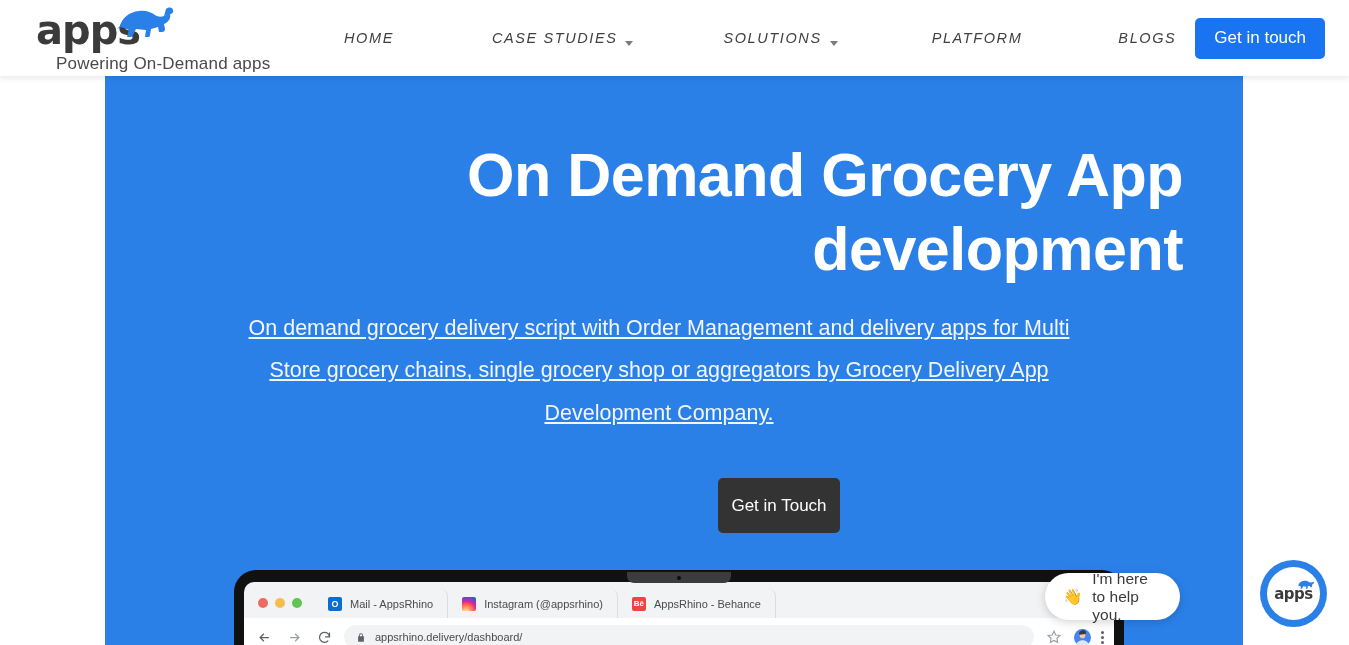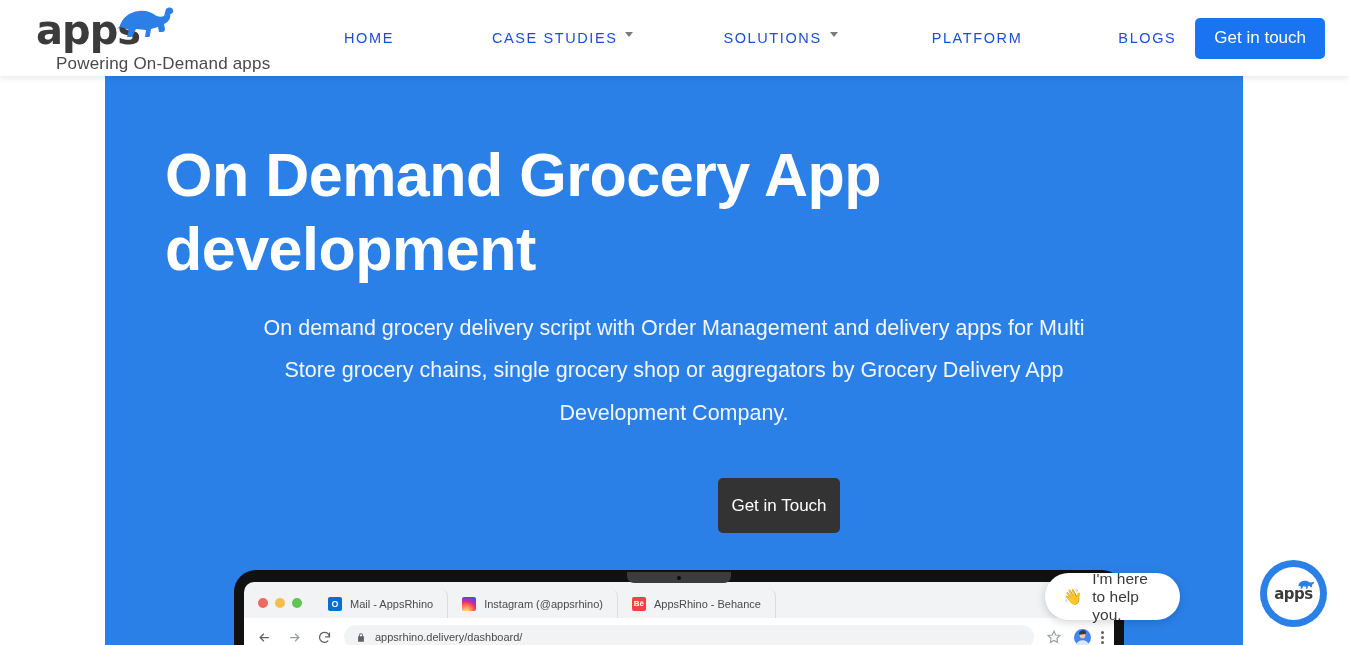--- a/index.html
+++ b/index.html
@@ -30,24 +30,24 @@
   }
   .logo-rhino { position: absolute; left: 88px; top: 2px; }
   .logo-tag {
     position: absolute; left: 28px; top: 50px;
     font-size: 17px; color: #4a4a4a; letter-spacing: .2px;
     white-space: nowrap;
   }
 
   .nav { position: absolute; left: 330px; top: 0; height: 76px; display: flex; align-items: center; }
   .nav-item {
-    display: flex; align-items: flex-start; gap: 8px;
-    font-size: 14.5px; color: #1d4ed8; letter-spacing: 1.6px;
+    display: flex; align-items: flex-end; gap: 8px;
+    font-size: 14.5px; color: #404040; letter-spacing: 1.6px;
     text-transform: uppercase; cursor: pointer;
-    padding: 0 14px; white-space: nowrap;
+    padding: 0 14px; white-space: nowrap; font-style: italic;
   }
   .nav-gap-1 { margin-right: 70px; }
   .nav-gap-2 { margin-right: 62px; }
   .nav-gap-3 { margin-right: 66px; }
   .nav-gap-4 { margin-right: 68px; }
   .caret {
     width: 0; height: 0; display: inline-block;
     border-left: 4.5px solid transparent; border-right: 4.5px solid transparent;
     border-top: 5.5px solid #7b7b7b; margin-top: 2px;
   }
@@ -59,28 +59,28 @@
   }
 
   
   .hero {
     position: absolute; left: 105px; top: 76px;
     width: 1138px; height: 569px;
     background: #2b80e8; overflow: hidden;
   }
   .hero-title {
     position: absolute; left: 60px; top: 62px; width: 1018px;
-    text-align: left; color: #fff;
+    text-align: right; color: #fff;
     font-size: 61px; font-weight: bold; line-height: 1.22;
     letter-spacing: -0.5px;
   }
   .hero-sub {
-    position: absolute; left: 155px; top: 231px; width: 828px;
+    position: absolute; left: 140px; top: 231px; width: 828px;
     text-align: center; color: #f2f6fd;
-    font-size: 21.5px; line-height: 1.97; font-weight: 300;
+    font-size: 21.5px; line-height: 1.97; font-weight: 300; text-decoration: underline;
   }
   .hero-cta {
     position: absolute; left: 613px; top: 402px;
     width: 122px; height: 55px;
     background: #333333; color: #fff; border: none; border-radius: 5px;
     font-size: 17px; cursor: pointer;
   }
 
   
   .laptop {

